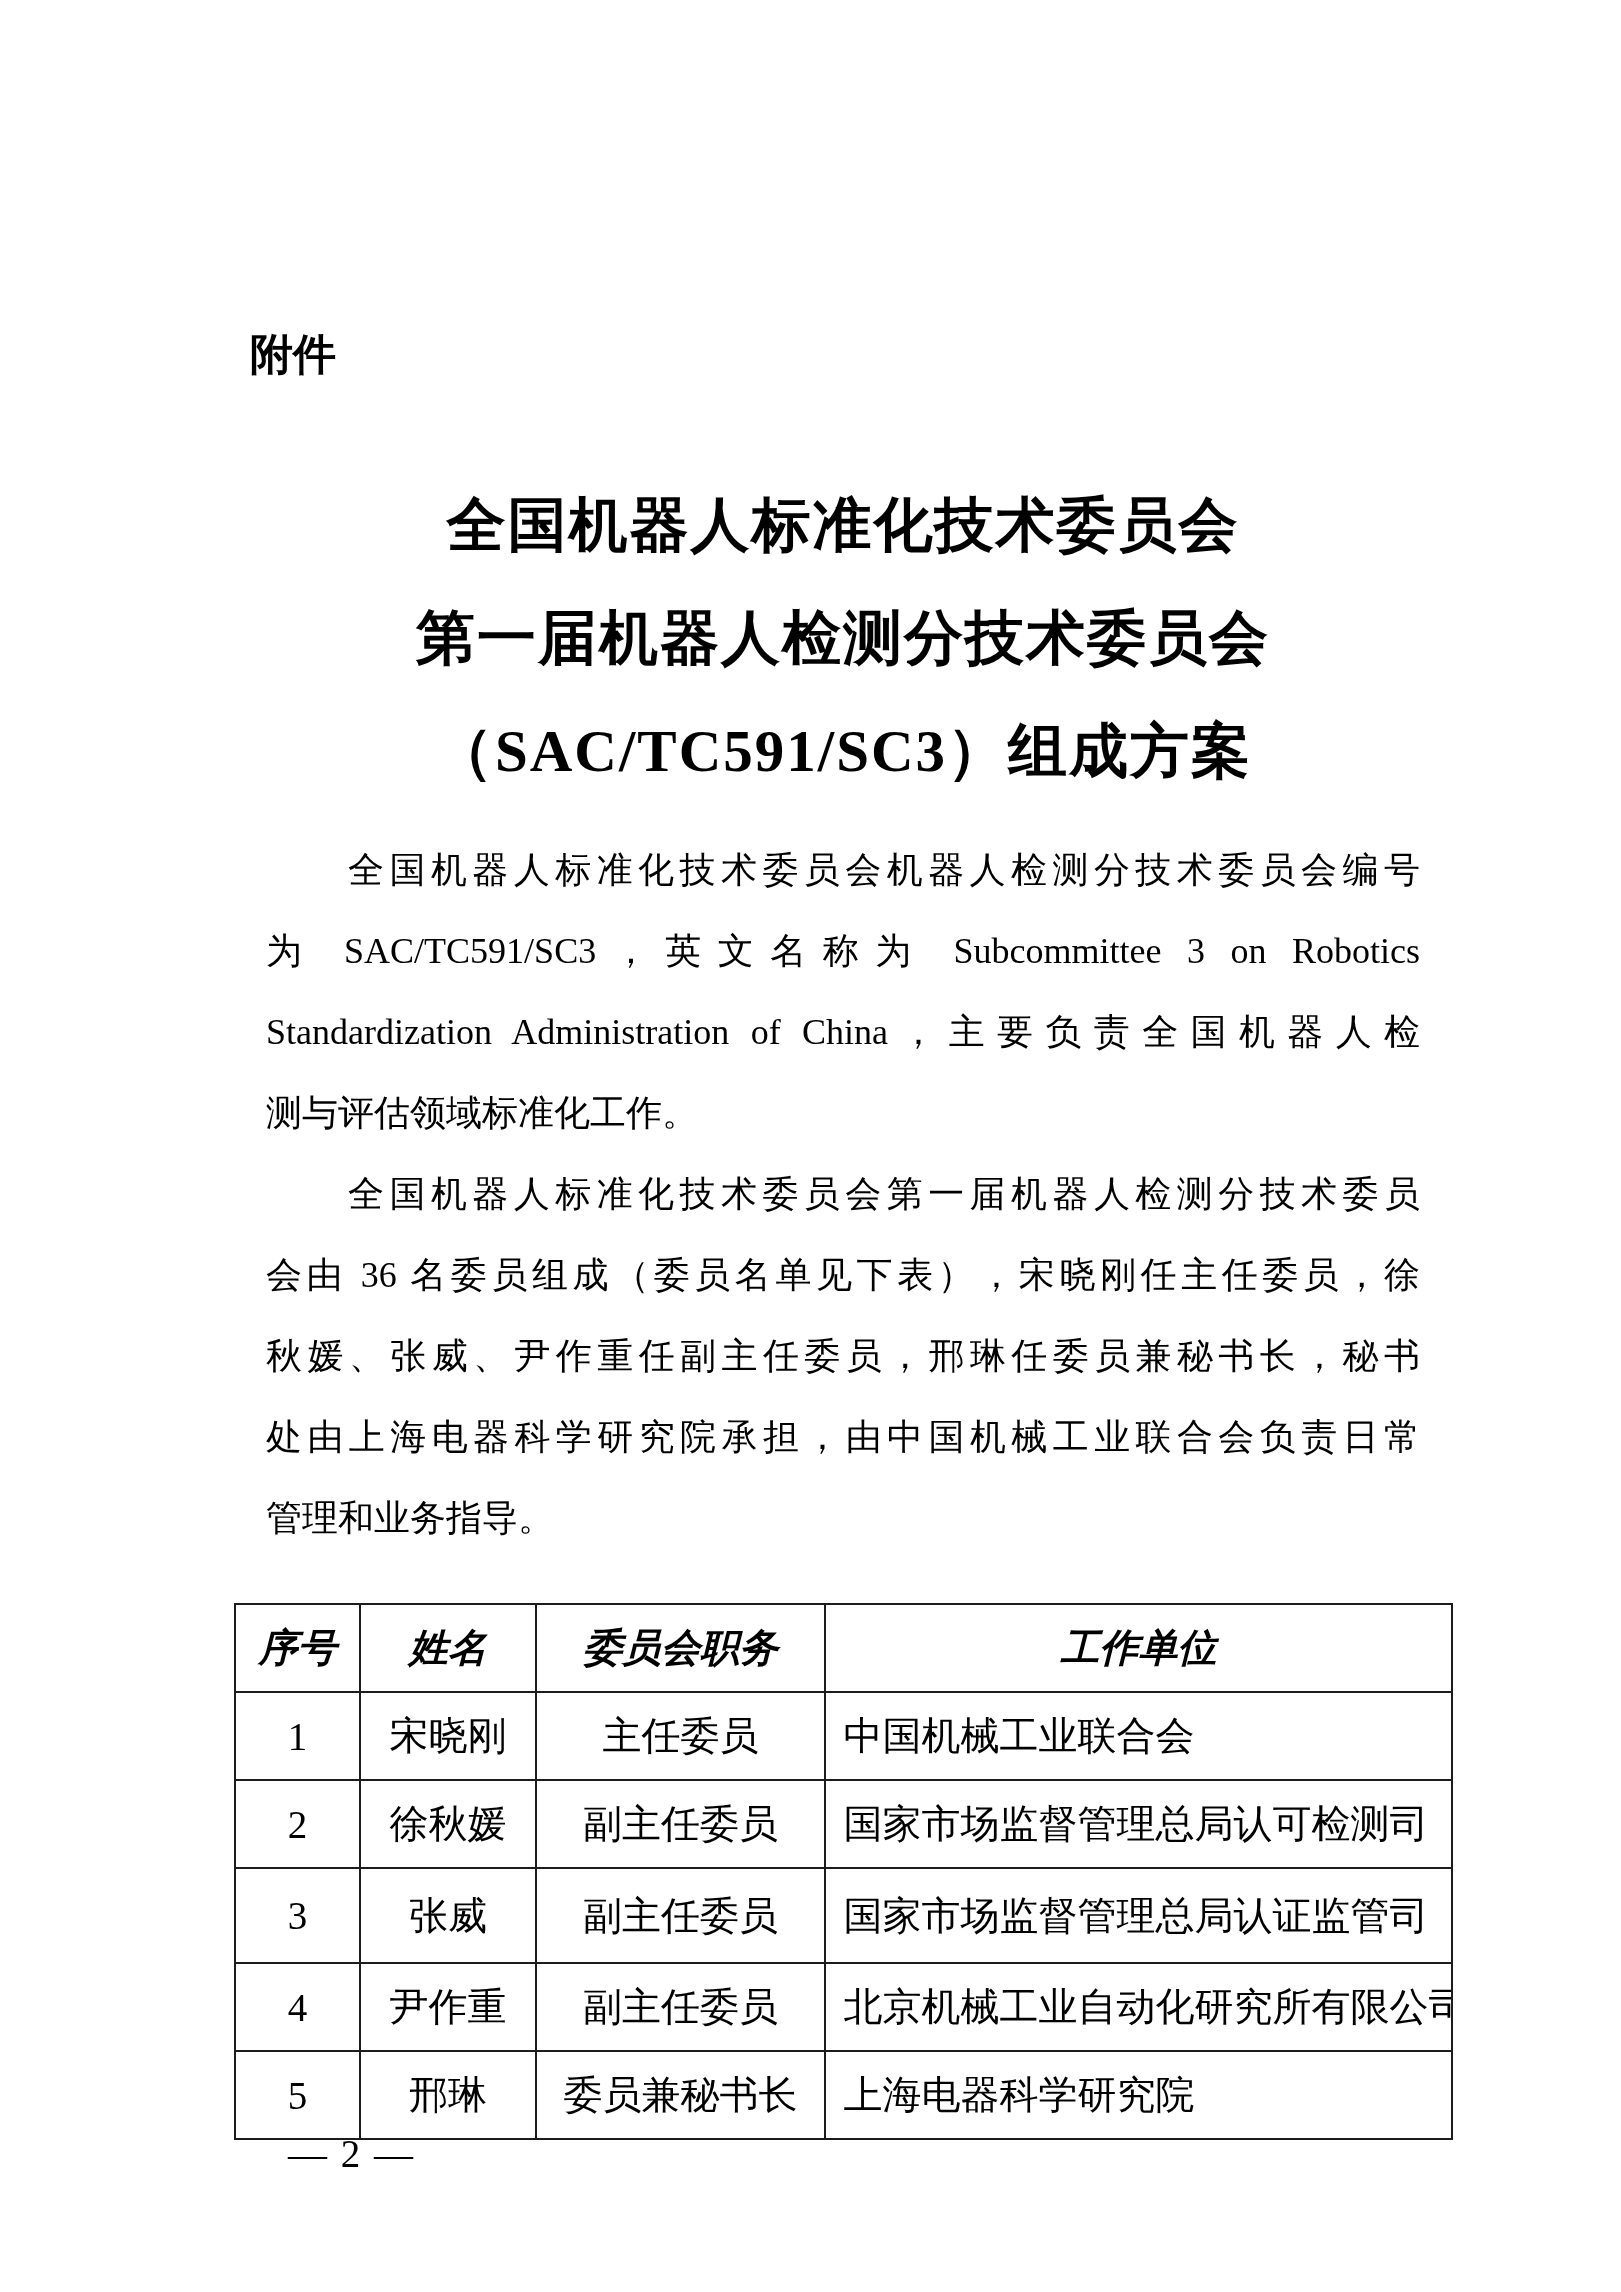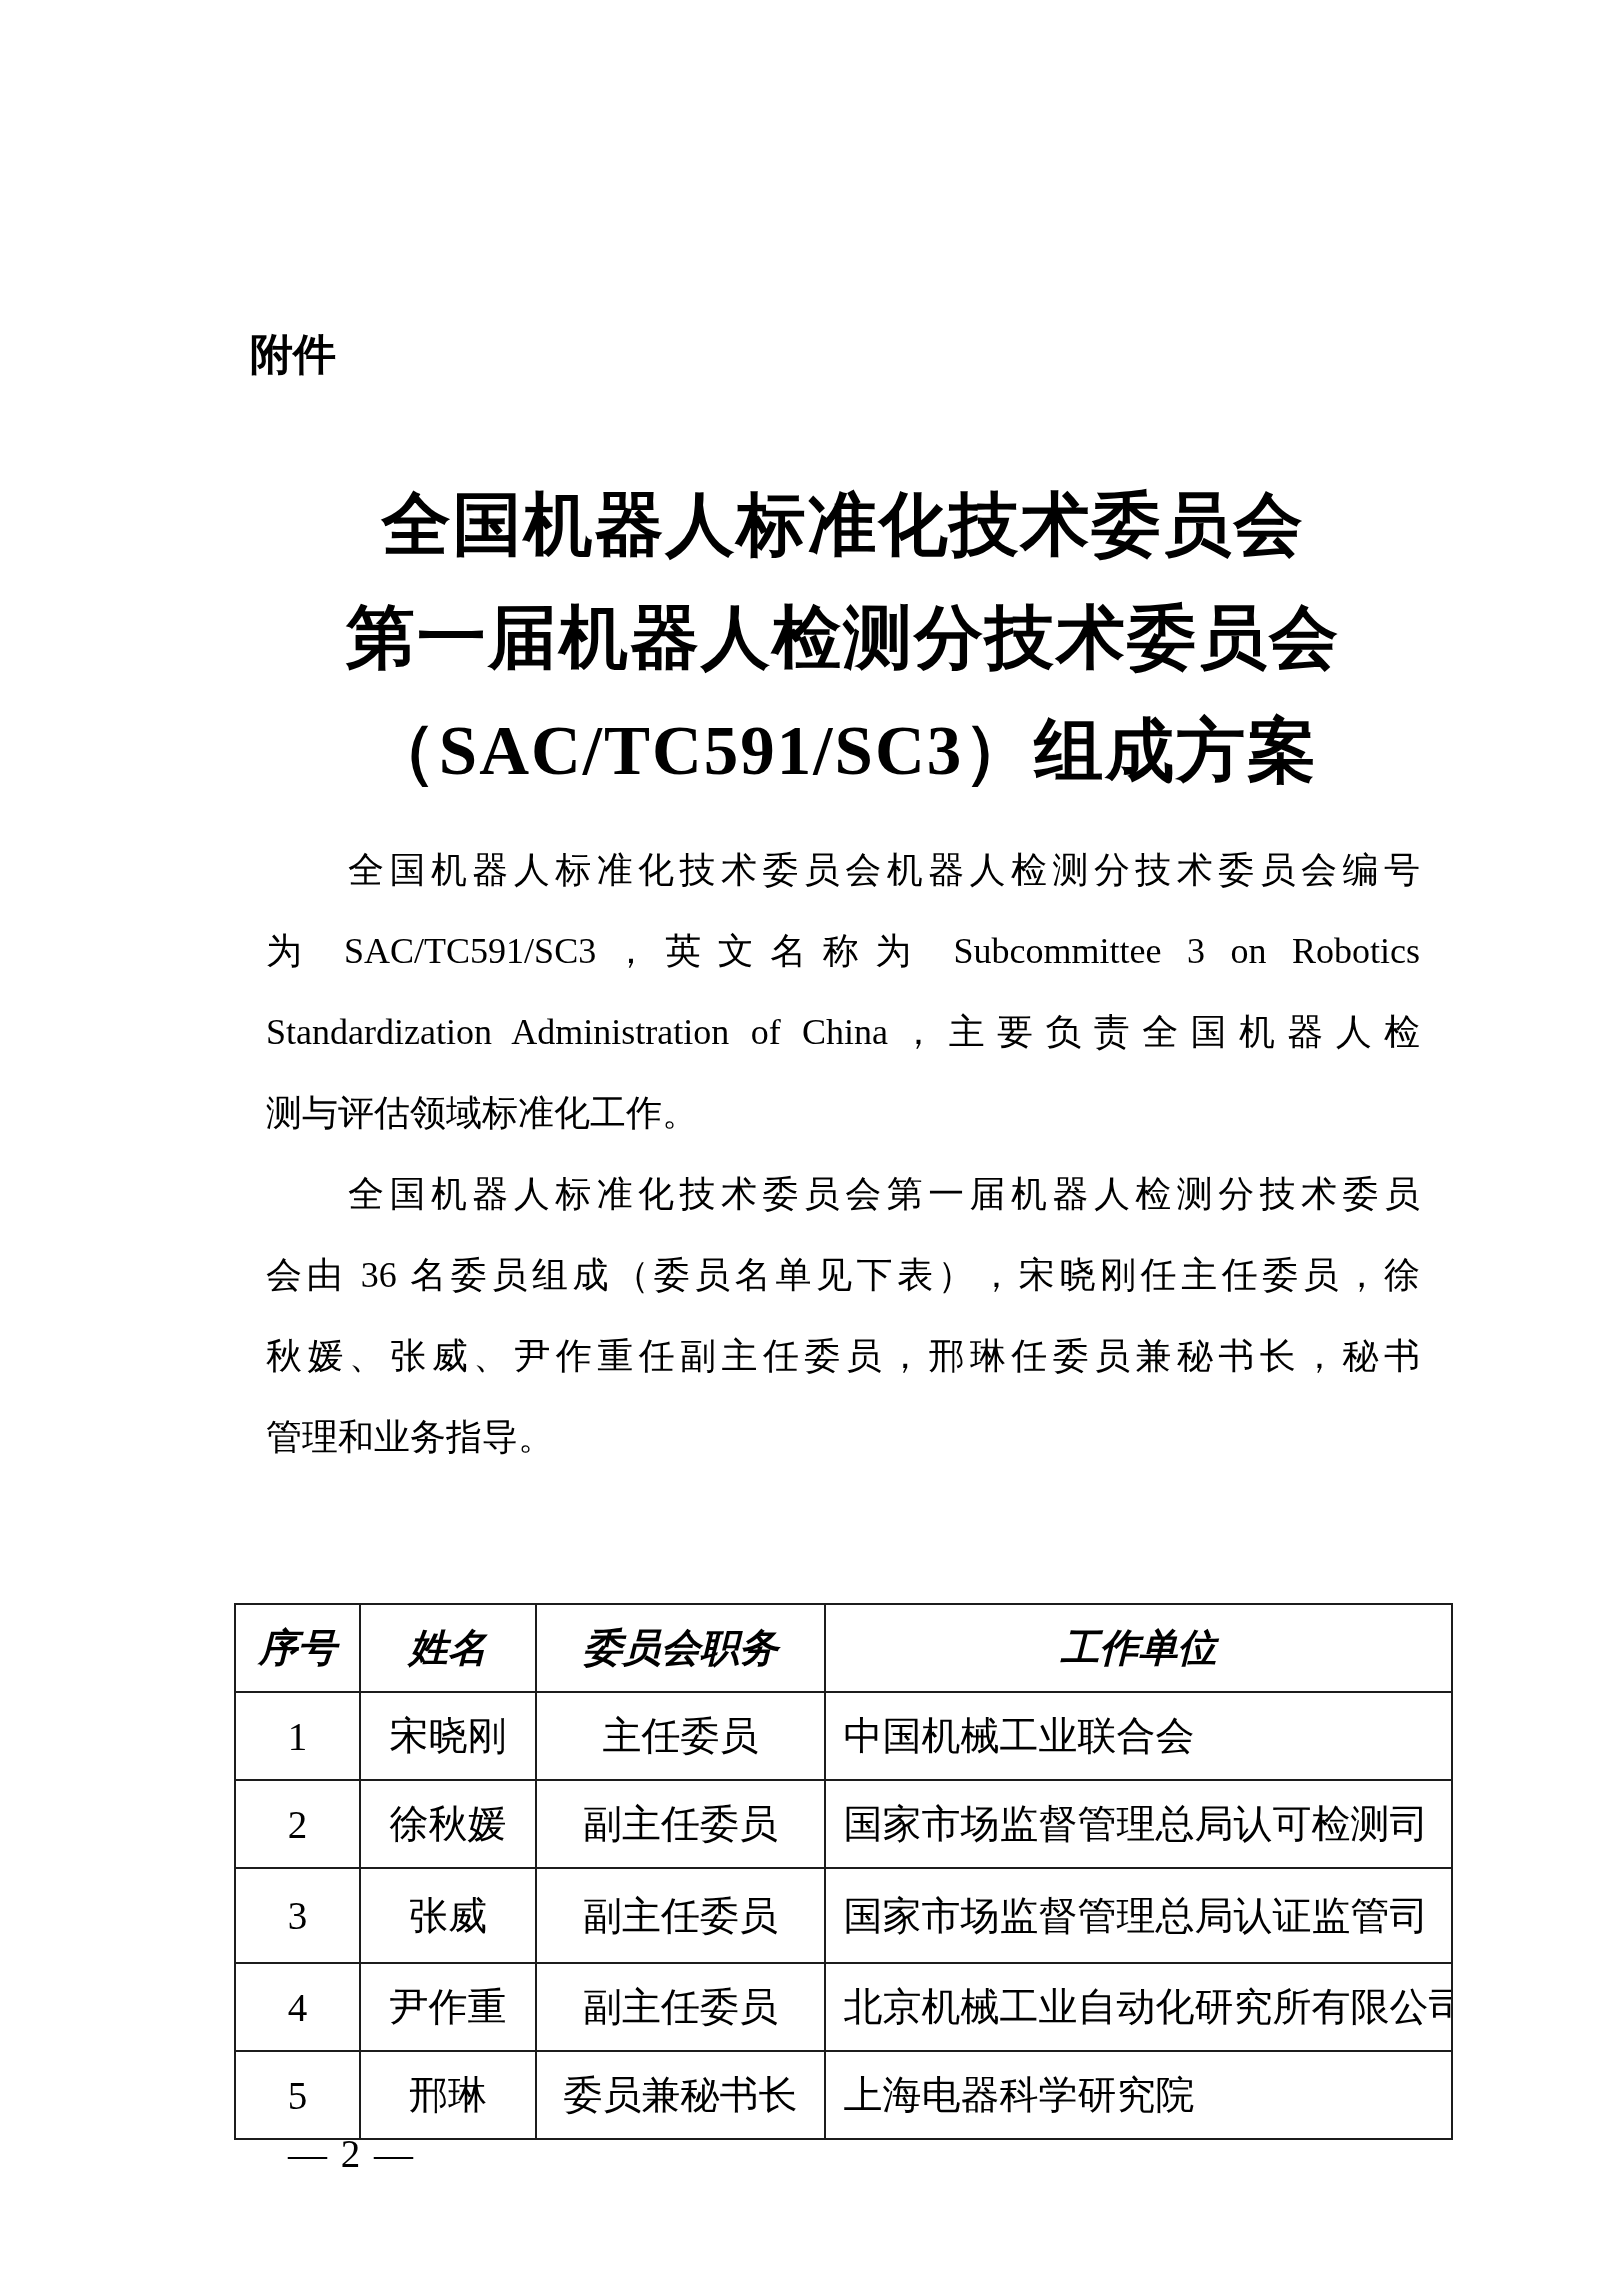--- a/index.html
+++ b/index.html
@@ -22,21 +22,21 @@
     font-size:43px;
     line-height:51px;
   }
   .doc-title {
     position:absolute;
     left:202px;
     top:421px;
     width:1218px;
     text-align:center;
     font-weight:700;
-    font-size:69px;
+    font-size:59px;
     line-height:81px;
     letter-spacing:2px;
   }
   .body-text {
     position:absolute;
     left:202px;
     top:766px;
     width:1218px;
     font-size:36px;
     line-height:81px;
@@ -106,20 +106,21 @@
   </div>
 
   <div class="body-text">
     <div class="body-line para-start">全国机器人标准化技术委员会机器人检测分技术委员会编号</div>
     <div class="body-line">为 SAC/TC591/SC3，英文名称为 Subcommittee 3 on Robotics</div>
     <div class="body-line">Standardization Administration of China，主要负责全国机器人检</div>
     <div class="body-line para-end">测与评估领域标准化工作。</div>
     <div class="body-line para-start">全国机器人标准化技术委员会第一届机器人检测分技术委员</div>
     <div class="body-line">会由 36 名委员组成（委员名单见下表），宋晓刚任主任委员，徐</div>
     <div class="body-line">秋媛、张威、尹作重任副主任委员，邢琳任委员兼秘书长，秘书</div>
+    <div class="body-line">处由上海电器科学研究院承担，由中国机械工业联合会负责日常</div>
     <div class="body-line para-end">管理和业务指导。</div>
   </div>
 
   <table class="committee-table">
     <colgroup>
       <col style="width:125px">
       <col style="width:176px">
       <col style="width:289px">
       <col style="width:627px">
     </colgroup>

